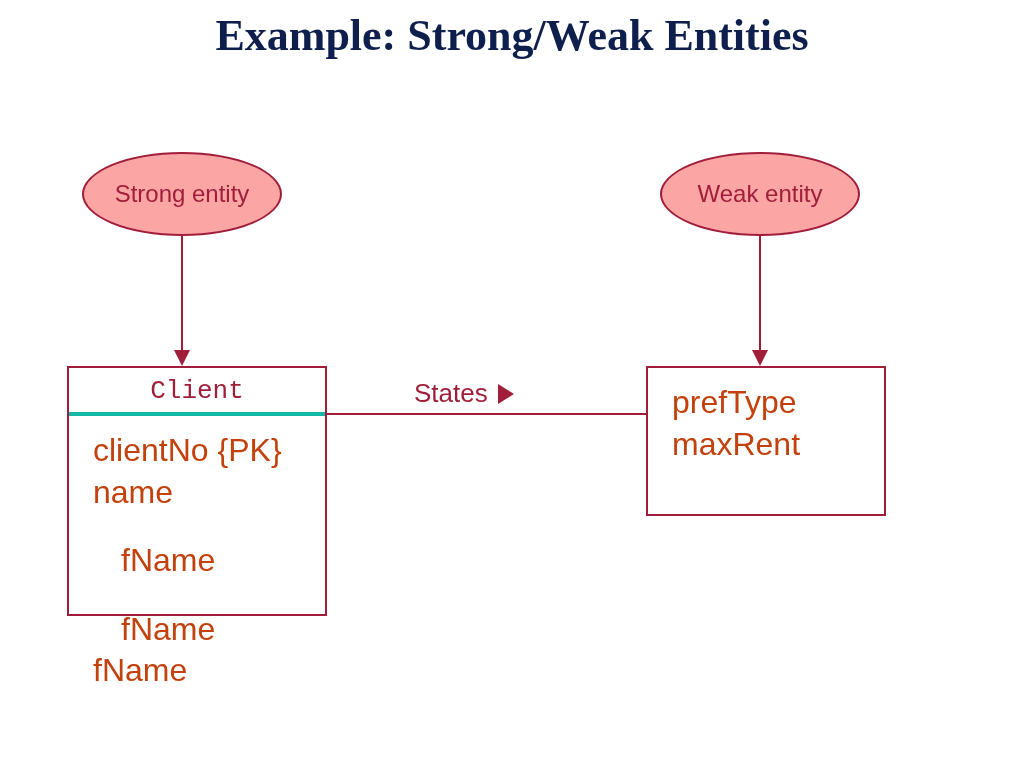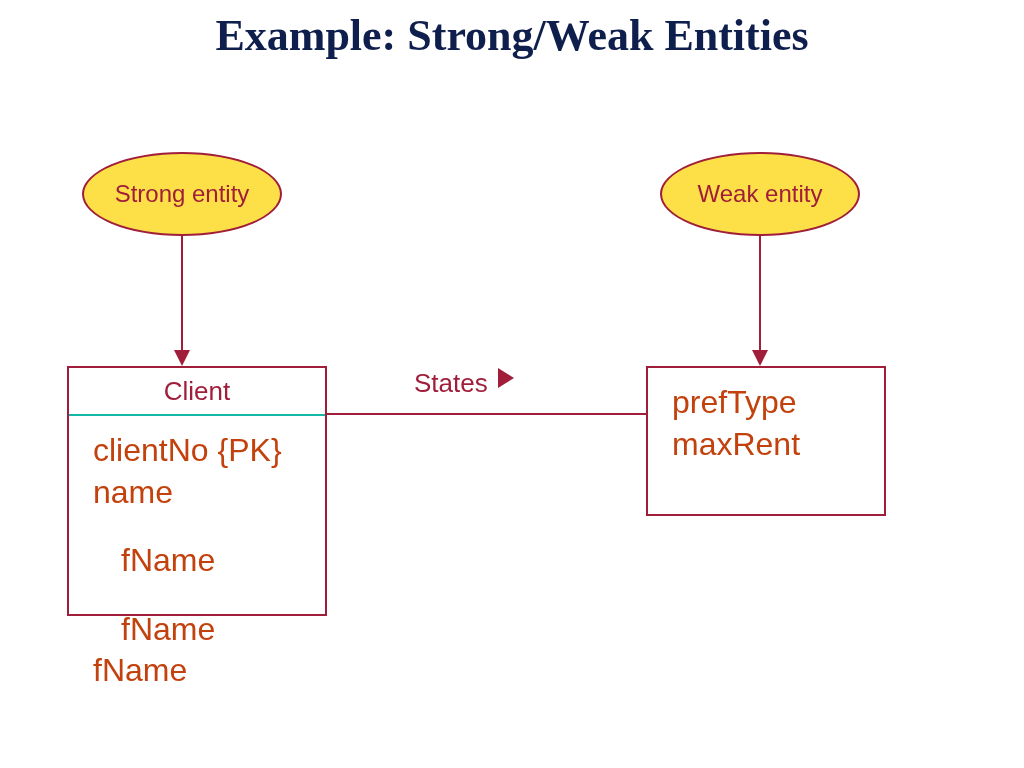--- a/index.html
+++ b/index.html
@@ -17,21 +17,21 @@
     top: 10px;
     left: 0;
     width: 1024px;
     text-align: center;
     font-weight: bold;
     font-size: 44px;
     color: #0f1f4d;
   }
   .callout {
     position: absolute;
-    background: #fde047;
+    background: #fca5a5;
     border: 2px solid #a01e3a;
     border-radius: 50%;
     display: flex;
     align-items: center;
     justify-content: center;
     color: #a01e3a;
     font-size: 24px;
     font-family: Arial, Helvetica, sans-serif;
     font-weight: 400;
   }
@@ -52,26 +52,26 @@
   .line-strong { left: 181px; top: 236px; height: 114px; }
   .head-strong { left: 174px; top: 350px; }
   .line-weak   { left: 759px; top: 236px; height: 114px; }
   .head-weak   { left: 752px; top: 350px; }
   .entity {
     position: absolute;
     border: 2px solid #a01e3a;
     background: #ffffff;
   }
   .entity-header {
-    border-bottom: 2px solid #14b8a6;
+    border-bottom: 4px solid #14b8a6;
     text-align: center;
     padding: 8px 0;
     color: #a01e3a;
     font-size: 26px;
-    font-family: Liberation Sans, sans-serif;
+    font-family: Liberation Mono, monospace;
     font-weight: 400;
   }
   .entity-body {
     padding: 14px 0 16px 24px;
     color: #c2410c;
     font-size: 32px;
     font-family: Arial, Helvetica, sans-serif;
     font-weight: 400;
     line-height: 1.3;
   }
@@ -83,28 +83,28 @@
   .rel-line {
     position: absolute;
     top: 413px;
     left: 327px;
     width: 319px;
     height: 2px;
     background: #a01e3a;
   }
   .rel-label {
     position: absolute;
-    top: 368px;
+    top: 378px;
     left: 414px;
     color: #a01e3a;
     font-size: 26px;
     font-family: Arial, Helvetica, sans-serif;
     font-weight: 400;
     display: flex;
-    align-items: flex-start;
+    align-items: center;
     gap: 10px;
   }
   .rel-label .tri {
     width: 0; height: 0;
     border-top: 10px solid transparent;
     border-bottom: 10px solid transparent;
     border-left: 16px solid #a01e3a;
     display: inline-block;
   }
 </style>

